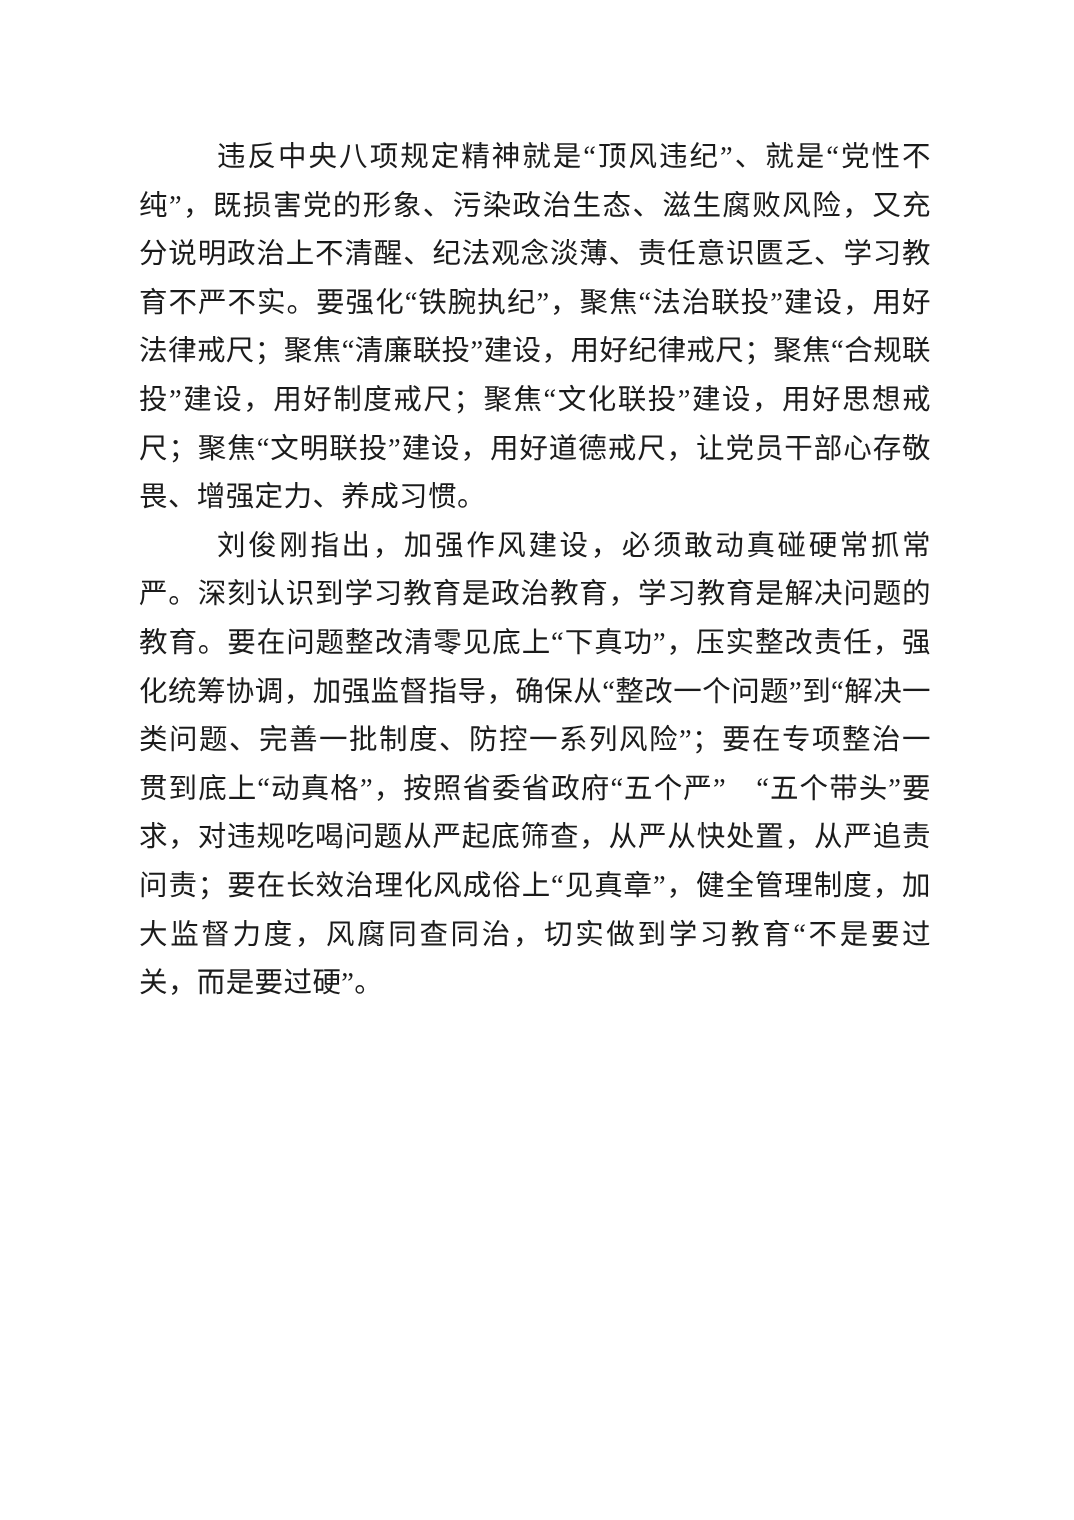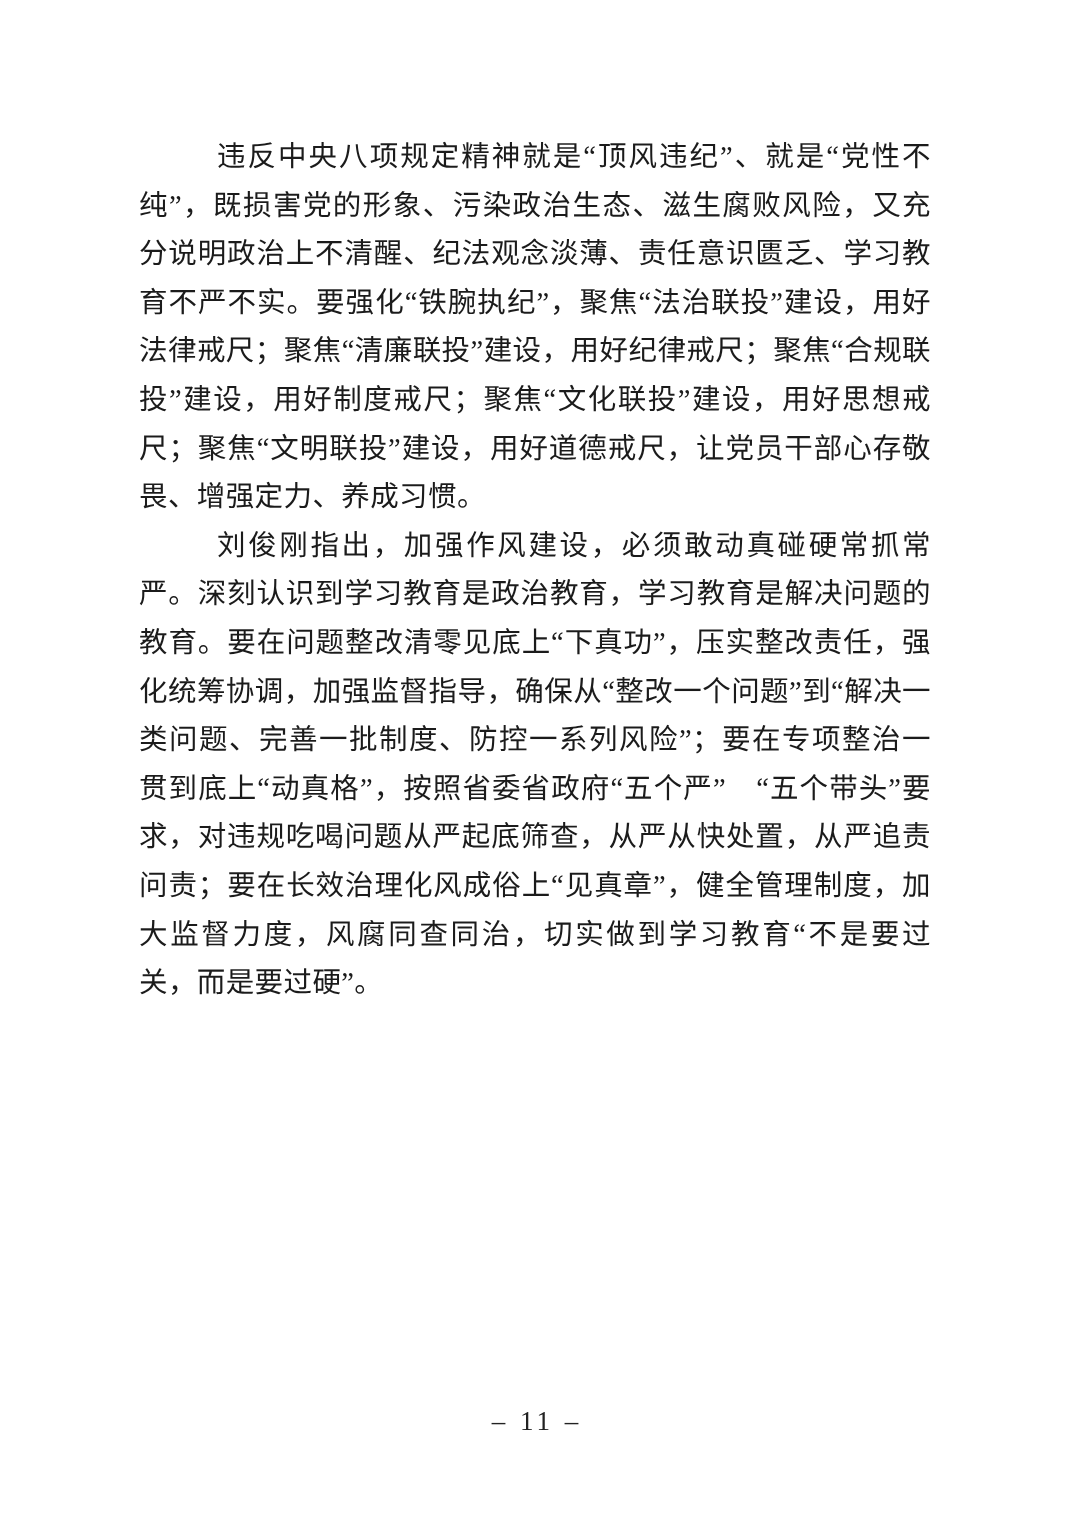--- a/index.html
+++ b/index.html
@@ -48,14 +48,13 @@
   }
 </style>
 </head>
 <body>
 
 <div class="page">
   <div class="content">
     <p>违反中央八项规定精神就是“顶风违纪”、就是“党性不纯”，既损害党的形象、污染政治生态、滋生腐败风险，又充分说明政治上不清醒、纪法观念淡薄、责任意识匮乏、学习教育不严不实。要强化“铁腕执纪”，聚焦“法治联投”建设，用好法律戒尺；聚焦“清廉联投”建设，用好纪律戒尺；聚焦“合规联投”建设，用好制度戒尺；聚焦“文化联投”建设，用好思想戒尺；聚焦“文明联投”建设，用好道德戒尺，让党员干部心存敬畏、增强定力、养成习惯。</p>
     <p>刘俊刚指出，加强作风建设，必须敢动真碰硬常抓常严。深刻认识到学习教育是政治教育，学习教育是解决问题的教育。要在问题整改清零见底上“下真功”，压实整改责任，强化统筹协调，加强监督指导，确保从“整改一个问题”到“解决一类问题、完善一批制度、防控一系列风险”；要在专项整治一贯到底上“动真格”，按照省委省政府“五个严”　“五个带头”要求，对违规吃喝问题从严起底筛查，从严从快处置，从严追责问责；要在长效治理化风成俗上“见真章”，健全管理制度，加大监督力度，风腐同查同治，切实做到学习教育“不是要过关，而是要过硬”。</p>
   </div>
-  <div class="page-number">– 11 –</div>
 </div>
 
 </body></html>

